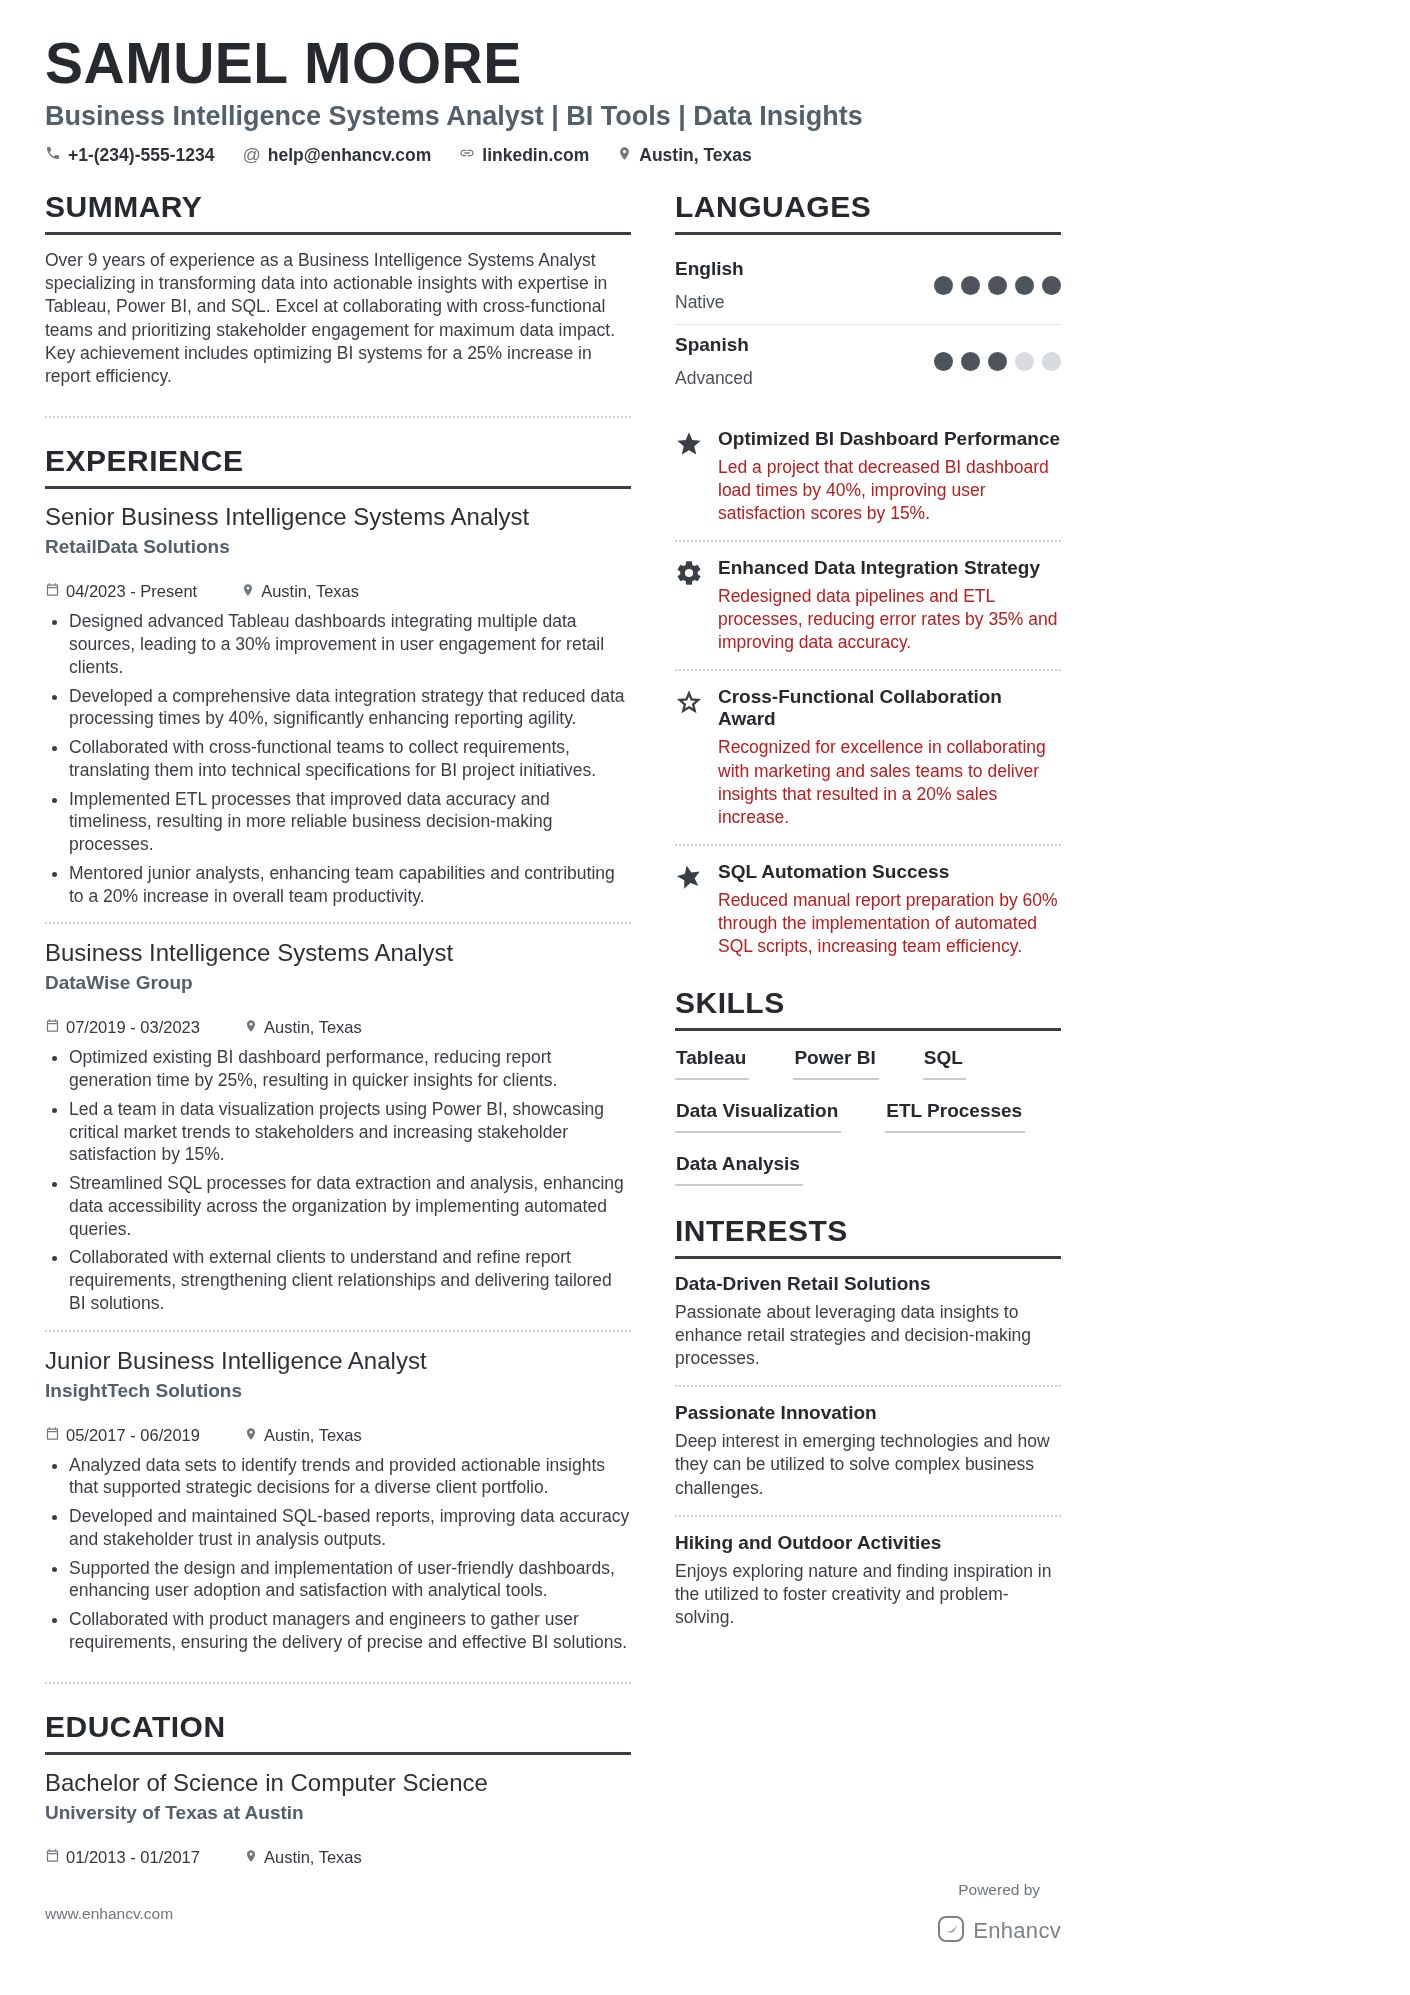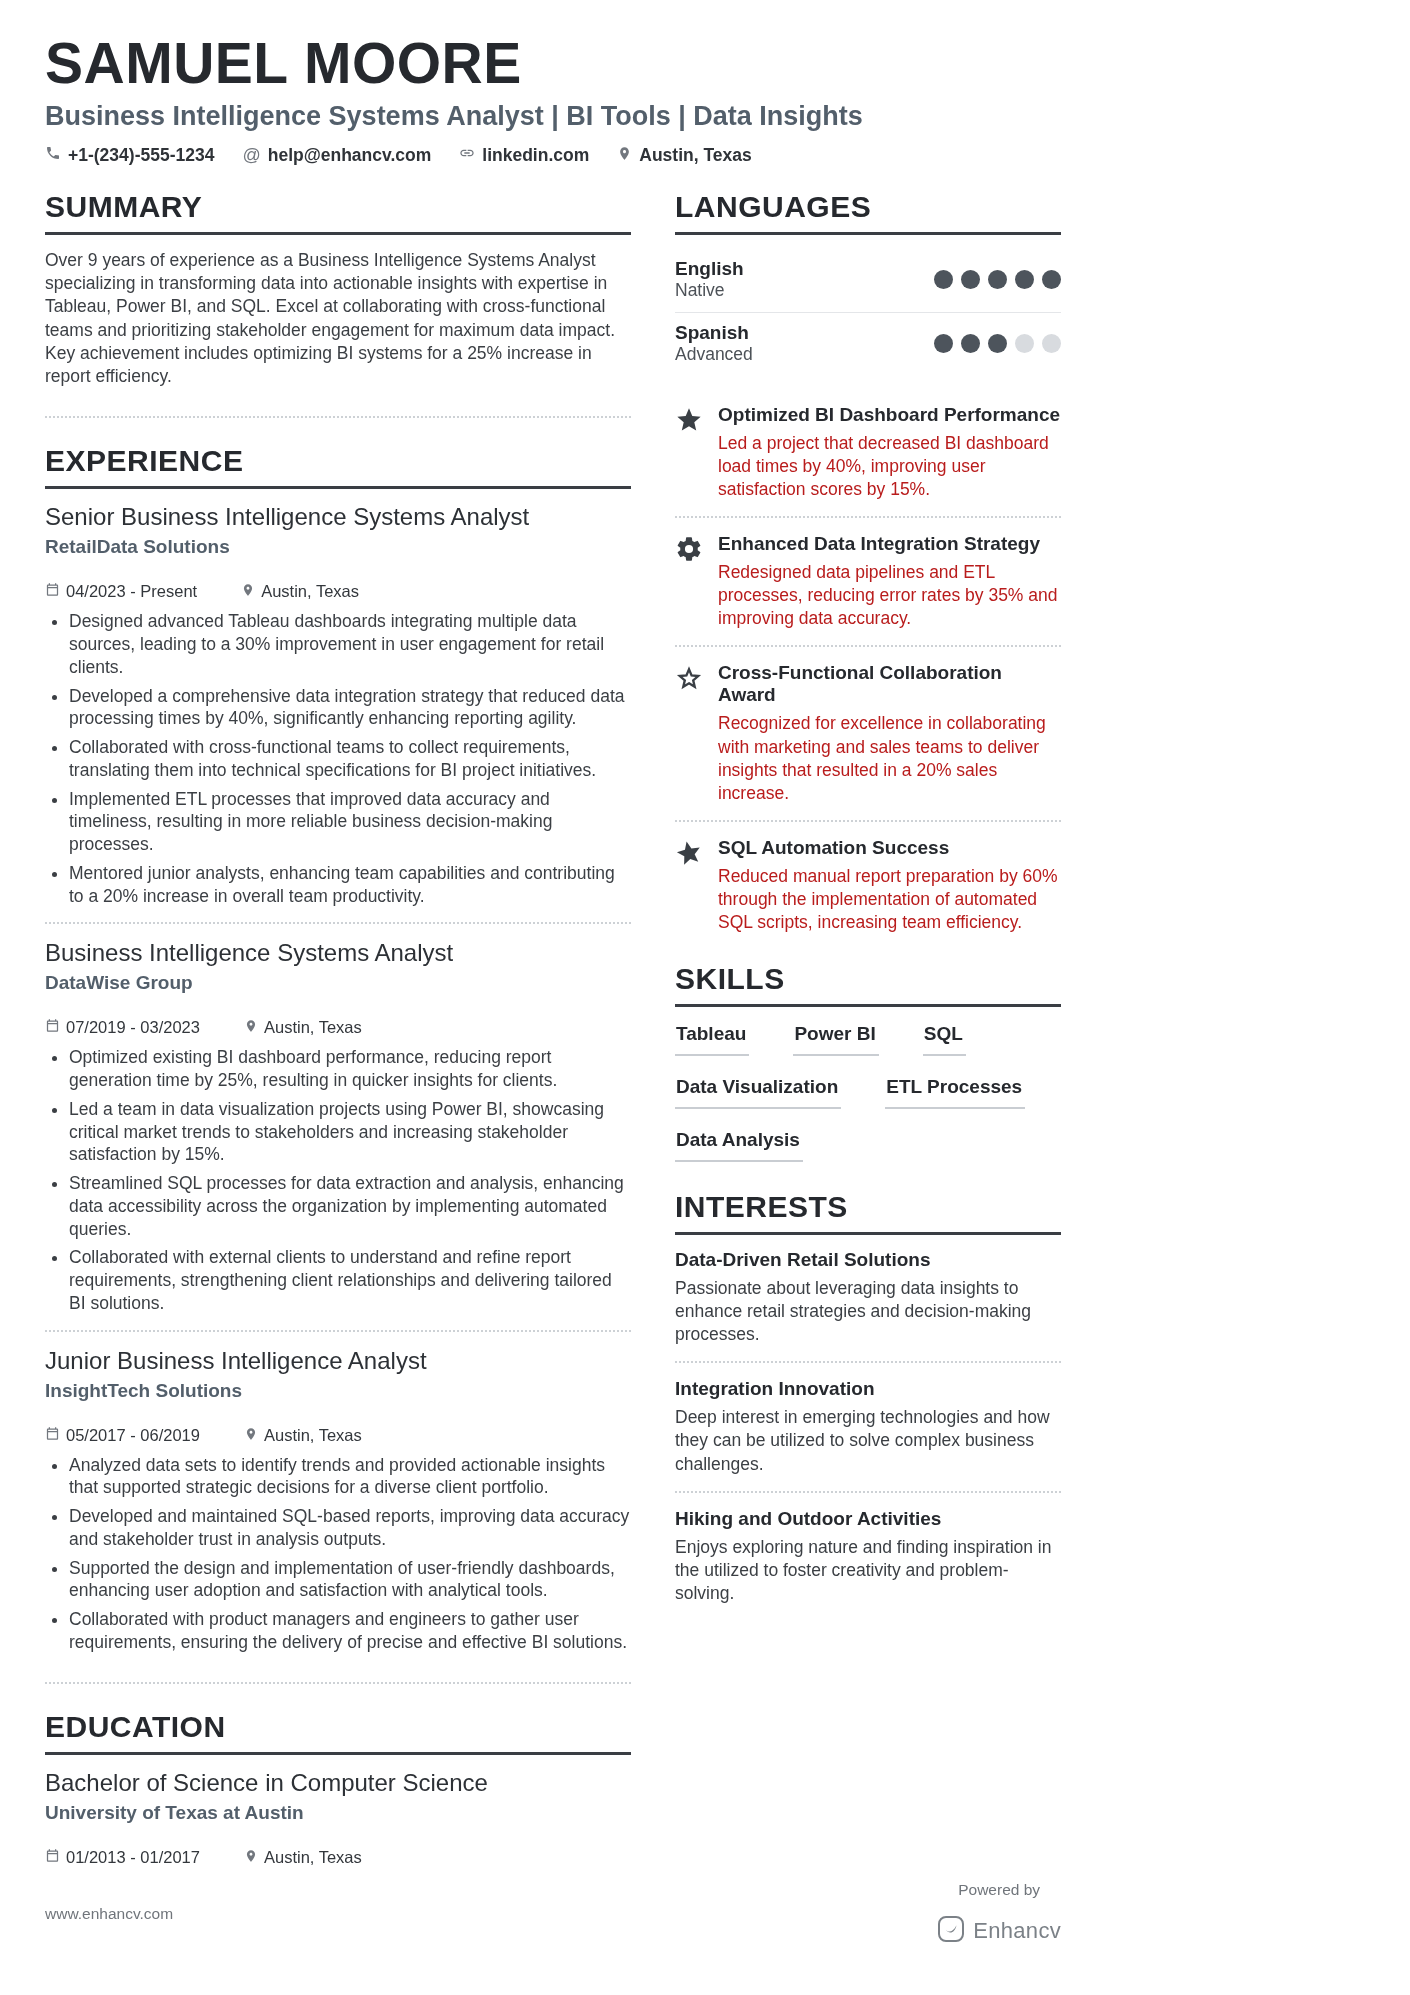--- a/index.html
+++ b/index.html
@@ -114,21 +114,21 @@
   ul.bullets li:last-child { margin-bottom: 0; }
   
   .lang-item {
     display: flex;
     align-items: center;
     justify-content: space-between;
     padding: 9px 0 11px 0;
   }
   .lang-item.with-line { border-bottom: 1px solid #e4e6e9; }
   .lang-name { font-size: 19px; font-weight: 700; color: #26292e; }
-  .lang-level { font-size: 17.5px; color: #4c5157; margin-top: 0; }
+  .lang-level { font-size: 17.5px; color: #4c5157; margin-top: 12px; }
   .dots { display: flex; gap: 8px; }
   .dot {
     width: 19px; height: 19px; border-radius: 50%;
     background: #d8dbdf;
   }
   .dots[data-filled="5"] .dot:nth-child(-n+5),
   .dots[data-filled="4"] .dot:nth-child(-n+4),
   .dots[data-filled="3"] .dot:nth-child(-n+3),
   .dots[data-filled="2"] .dot:nth-child(-n+2),
   .dots[data-filled="1"] .dot:nth-child(-n+1) { background: #4d545c; }
@@ -421,21 +421,21 @@
         <section style="margin-bottom:0;">
           <h2 class="sec">INTERESTS</h2>
 
           <div>
             <p class="int-title">Data-Driven Retail Solutions</p>
             <p class="int-text">Passionate about leveraging data insights to enhance retail strategies and decision-making processes.</p>
           </div>
           <hr class="dotted-sep">
 
           <div>
-            <p class="int-title">Integration Innovation</p>
+            <p class="int-title">Passionate Innovation</p>
             <p class="int-text">Deep interest in emerging technologies and how they can be utilized to solve complex business challenges.</p>
           </div>
           <hr class="dotted-sep">
 
           <div>
             <p class="int-title">Hiking and Outdoor Activities</p>
             <p class="int-text">Enjoys exploring nature and finding inspiration in the utilized to foster creativity and problem-solving.</p>
           </div>
         </section>
 

